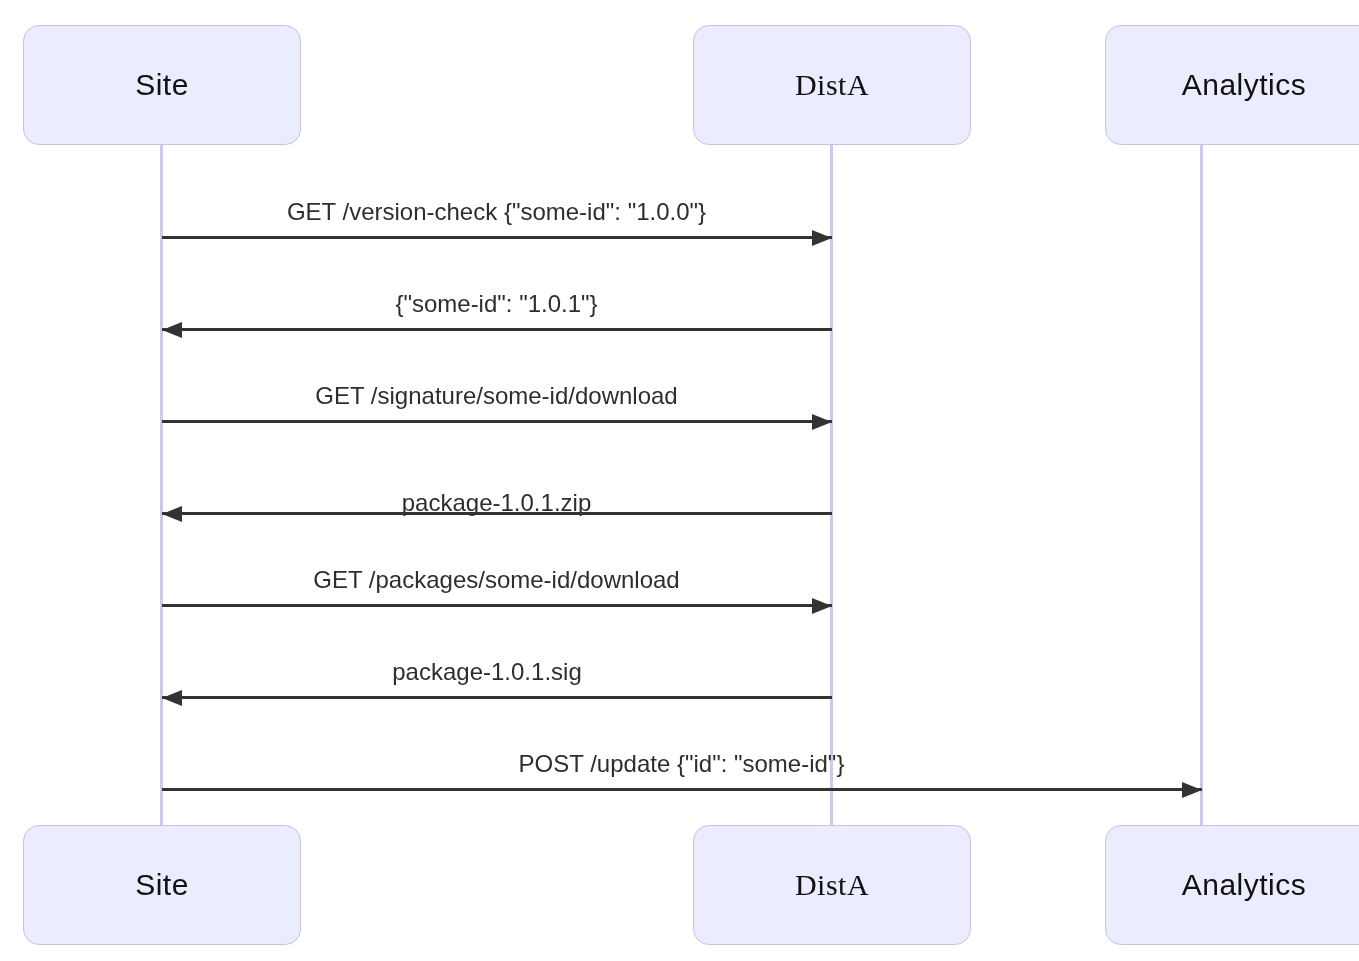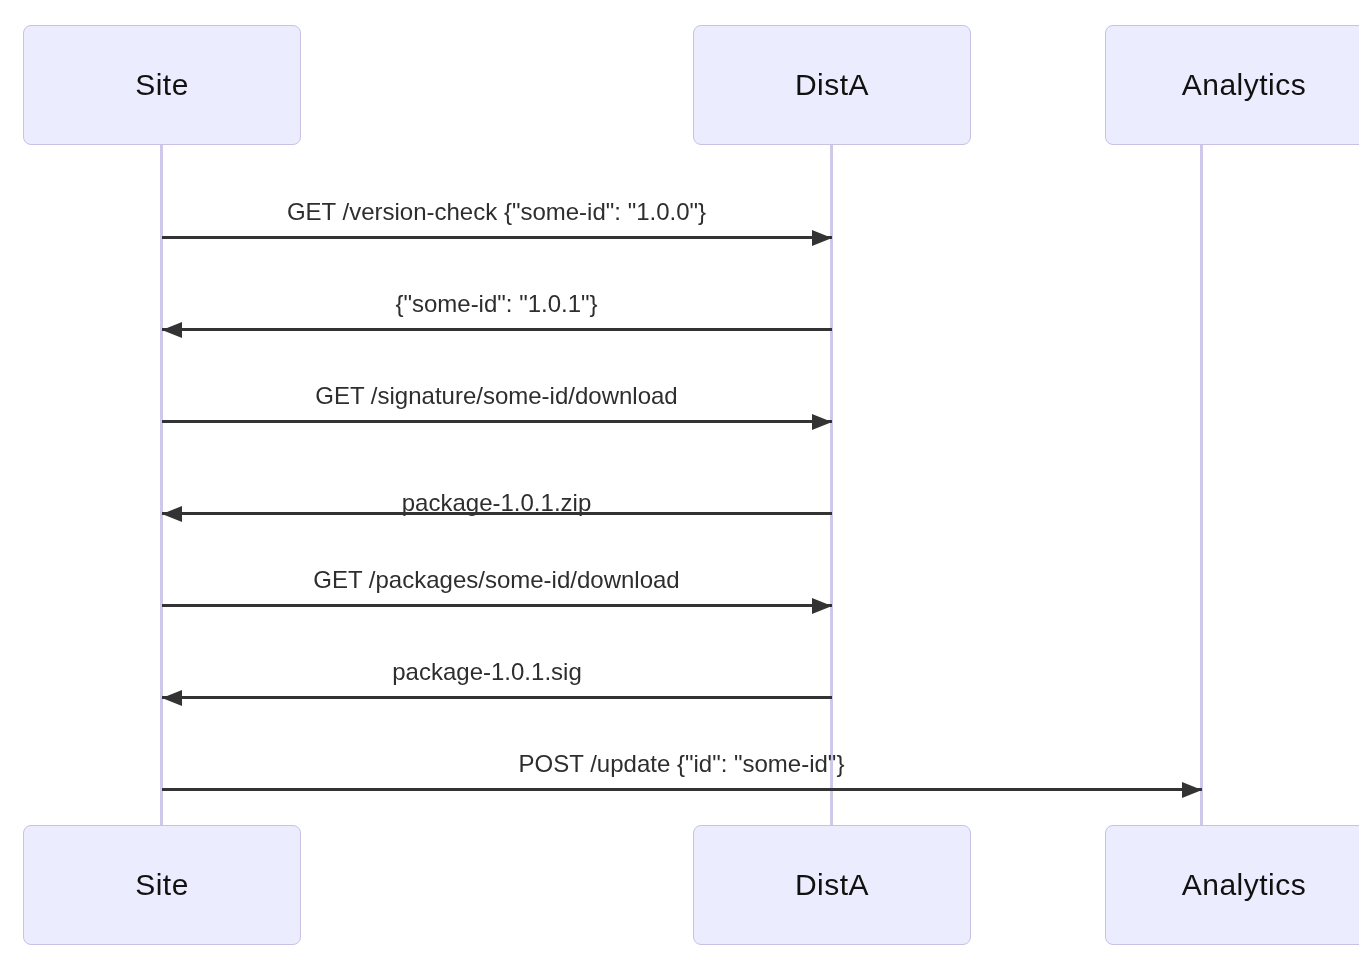--- a/index.html
+++ b/index.html
@@ -15,32 +15,32 @@
     background: #ffffff;
     overflow: hidden;
   }
   .actor-box {
     position: absolute;
     width: 278px;
     height: 120px;
     box-sizing: border-box;
     background: #ECECFF;
     border: 1.5px solid #C9C0E6;
-    border-radius: 8px;
+    border-radius: 16px;
     display: flex;
     align-items: center;
     justify-content: center;
     font-size: 30px;
     color: #111111;
     letter-spacing: 0.5px;
   }
   .actor-box.row-top    { top: 25px; }
   .actor-box.row-bottom { top: 825px; }
   .actor-col-0 { left: 23px; }
-  .actor-col-1 { left: 693px; }
+  .actor-col-1 { left: 693px; font-family: Liberation Serif, serif; }
   .actor-col-2 { left: 1105px; align-items: center; }
   .lifeline {
     position: absolute;
     top: 145px;
     height: 680px;
     width: 3px;
     background: #CFC8EA;
   }
   .lifeline-0 { left: 160px; }
   .lifeline-1 { left: 830px; }

